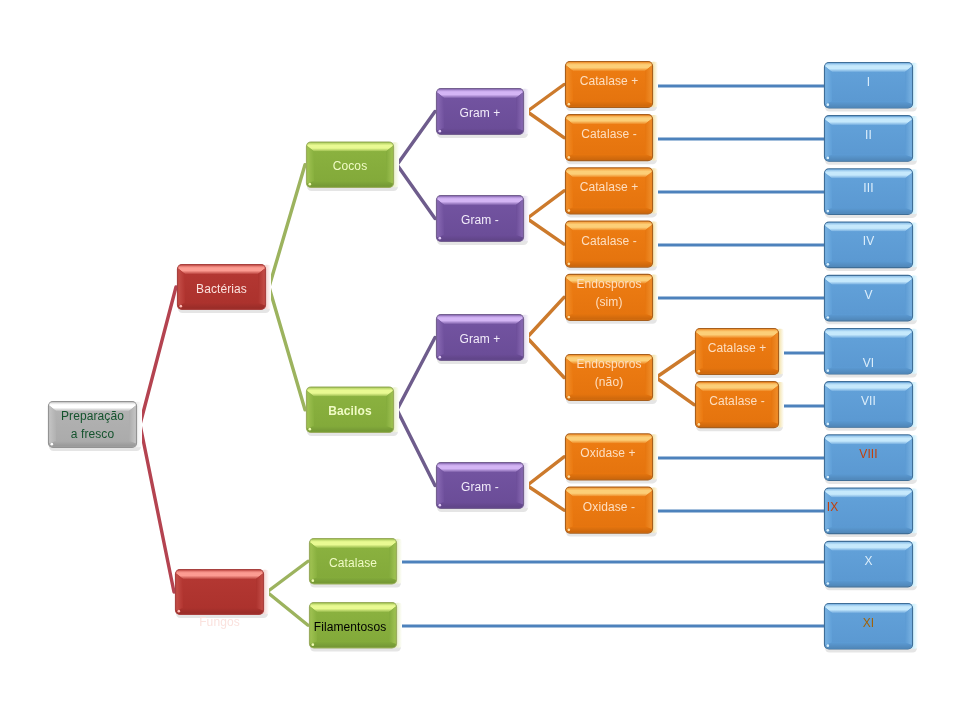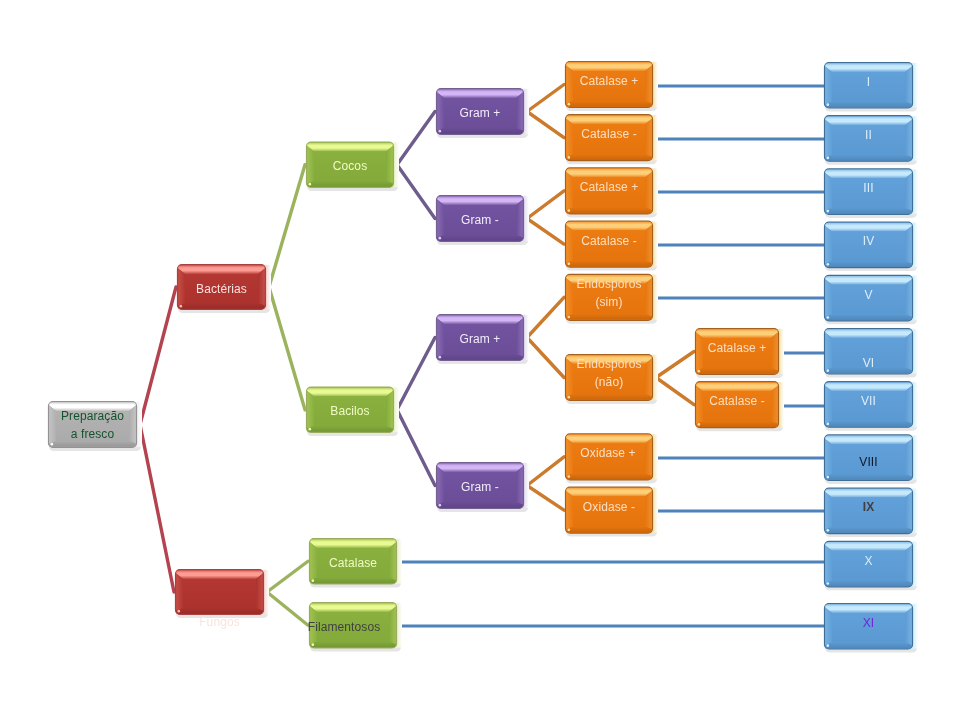--- a/index.html
+++ b/index.html
@@ -1259,23 +1259,23 @@
           <circle cx="827.8" cy="645.7" r="1.35" fill="#D7F0FD"></circle>
         </g>
       </g>
     </svg>
   <div id="labels">
     <div class="nodelabel" style="left: 28px; width: 129px; top: 401.5px; height: 47px; color: #14532d;"><span>Preparação
 a fresco</span></div>
     <div class="nodelabel" style="left: 157px; width: 129px; top: 265.5px; height: 46px; color: rgb(251, 226, 222);"><span>Bactérias</span></div>
     <div class="nodelabel" style="left: 155px; width: 129px; top: 570.5px; height: 46px; color: rgb(251, 226, 222); margin-top: 28px;"><span>Fungos</span></div>
     <div class="nodelabel" style="left: 286px; width: 128px; top: 143px; height: 46.5px; color: rgb(240, 251, 197);"><span>Cocos</span></div>
-    <div class="nodelabel" style="left: 286px; width: 128px; top: 388px; height: 46.5px; color: rgb(240, 251, 197);"><span>Bacilos</span></div>
+    <div class="nodelabel" style="left: 286px; width: 128px; top: 388px; height: 46.5px; color: rgb(240, 251, 197); font-weight: bold;"><span>Bacilos</span></div>
     <div class="nodelabel" style="left: 289px; width: 128px; top: 539.5px; height: 46.5px; color: rgb(240, 251, 197);"><span>Catalase</span></div>
-    <div class="nodelabel" style="left: 280px; width: 128px; top: 603.5px; height: 46.5px; color: #404040; text-align: right;"><span>Filamentosos</span></div>
+    <div class="nodelabel" style="left: 286px; width: 128px; top: 603.5px; height: 46.5px; color: #000000; text-align: right;"><span>Filamentosos</span></div>
     <div class="nodelabel" style="left: 416px; width: 128px; top: 89.5px; height: 47px; color: rgb(242, 236, 250);"><span>Gram +</span></div>
     <div class="nodelabel" style="left: 416px; width: 128px; top: 196.5px; height: 47px; color: rgb(242, 236, 250);"><span>Gram -</span></div>
     <div class="nodelabel" style="left: 416px; width: 128px; top: 315.5px; height: 47px; color: rgb(242, 236, 250);"><span>Gram +</span></div>
     <div class="nodelabel" style="left: 416px; width: 128px; top: 463.5px; height: 47px; color: rgb(242, 236, 250);"><span>Gram -</span></div>
     <div class="nodelabel" style="left: 545px; width: 128px; top: 57.5px; height: 47px; color: rgb(253, 222, 192);"><span>Catalase +</span></div>
     <div class="nodelabel" style="left: 545px; width: 128px; top: 110.7px; height: 47px; color: rgb(253, 222, 192);"><span>Catalase -</span></div>
     <div class="nodelabel" style="left: 545px; width: 128px; top: 163.9px; height: 47px; color: rgb(253, 222, 192);"><span>Catalase +</span></div>
     <div class="nodelabel" style="left: 545px; width: 128px; top: 217.1px; height: 47px; color: rgb(253, 222, 192);"><span>Catalase -</span></div>
     <div class="nodelabel" style="left: 545px; width: 128px; top: 269.3px; height: 47px; color: rgb(253, 222, 192);"><span>Endosporos
 (sim)</span></div>
@@ -1285,18 +1285,18 @@
     <div class="nodelabel" style="left: 675px; width: 124px; top: 377.7px; height: 47px; color: rgb(253, 222, 192);"><span>Catalase -</span></div>
     <div class="nodelabel" style="left: 544px; width: 128px; top: 429.9px; height: 47px; color: rgb(253, 222, 192);"><span>Oxidase +</span></div>
     <div class="nodelabel" style="left: 545px; width: 128px; top: 483.1px; height: 47px; color: rgb(253, 222, 192);"><span>Oxidase -</span></div>
     <div class="nodelabel" style="left: 804px; width: 129px; top: 58.5px; height: 46.5px; color: rgb(220, 238, 251);"><span>I</span></div>
     <div class="nodelabel" style="left: 804px; width: 129px; top: 111.7px; height: 46.5px; color: rgb(220, 238, 251);"><span>II</span></div>
     <div class="nodelabel" style="left: 804px; width: 129px; top: 164.9px; height: 46.5px; color: rgb(220, 238, 251);"><span>III</span></div>
     <div class="nodelabel" style="left: 804px; width: 129px; top: 218.1px; height: 46.5px; color: rgb(220, 238, 251);"><span>IV</span></div>
     <div class="nodelabel" style="left: 804px; width: 129px; top: 271.3px; height: 46.5px; color: rgb(220, 238, 251);"><span>V</span></div>
     <div class="nodelabel" style="left: 804px; width: 129px; top: 340px; height: 46.5px; color: rgb(220, 238, 251);"><span>VI</span></div>
     <div class="nodelabel" style="left: 804px; width: 129px; top: 377.7px; height: 46.5px; color: rgb(220, 238, 251);"><span>VII</span></div>
-    <div class="nodelabel" style="left: 804px; width: 129px; top: 430.9px; height: 46.5px; color: #0f172a; margin-top: 8px;"><span>VIII</span></div>
-    <div class="nodelabel" style="left: 804px; width: 129px; top: 484.1px; height: 46.5px; color: #404040; font-weight: bold;"><span>IX</span></div>
+    <div class="nodelabel" style="left: 804px; width: 129px; top: 430.9px; height: 46.5px; color: #c2410c;"><span>VIII</span></div>
+    <div class="nodelabel" style="left: 768px; width: 129px; top: 484.1px; height: 46.5px; color: #c2410c;"><span>IX</span></div>
     <div class="nodelabel" style="left: 804px; width: 129px; top: 537.3px; height: 46.5px; color: rgb(220, 238, 251);"><span>X</span></div>
-    <div class="nodelabel" style="left: 804px; width: 129px; top: 599.5px; height: 46.5px; color: #6d28d9;"><span>XI</span></div>
+    <div class="nodelabel" style="left: 804px; width: 129px; top: 599.5px; height: 46.5px; color: #a16207;"><span>XI</span></div>
   </div>
 </div>
 
 </body></html>

